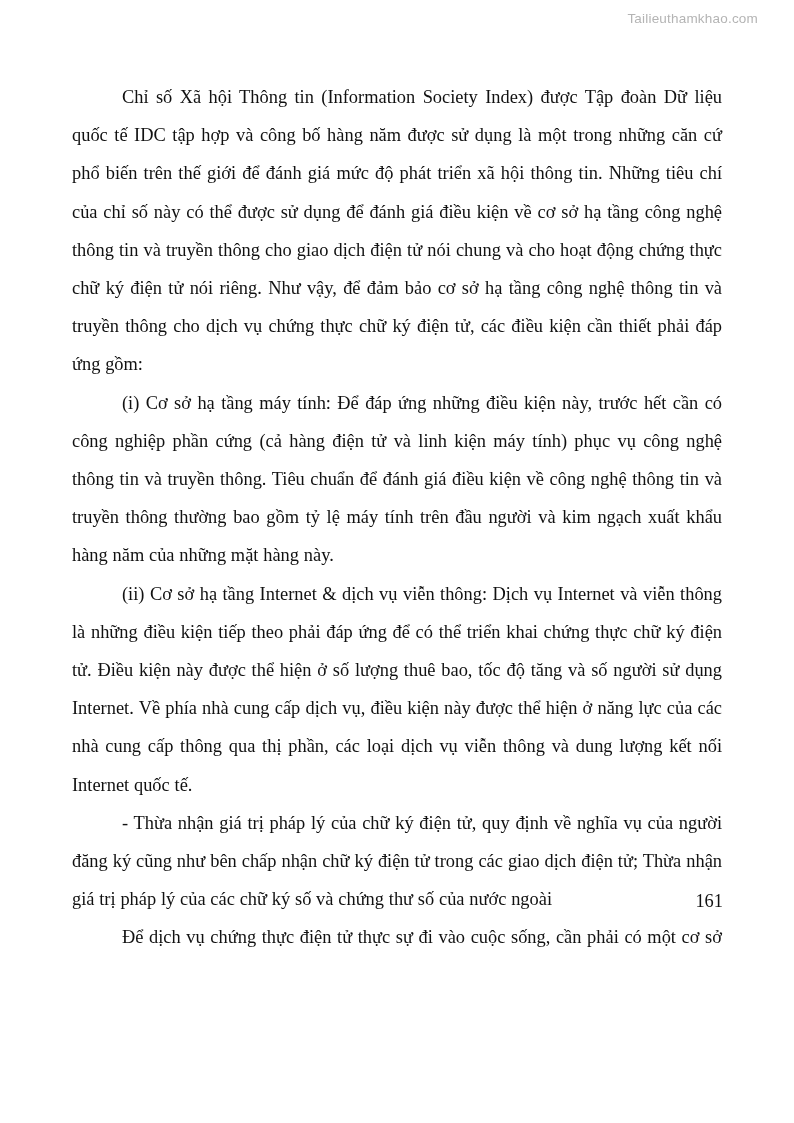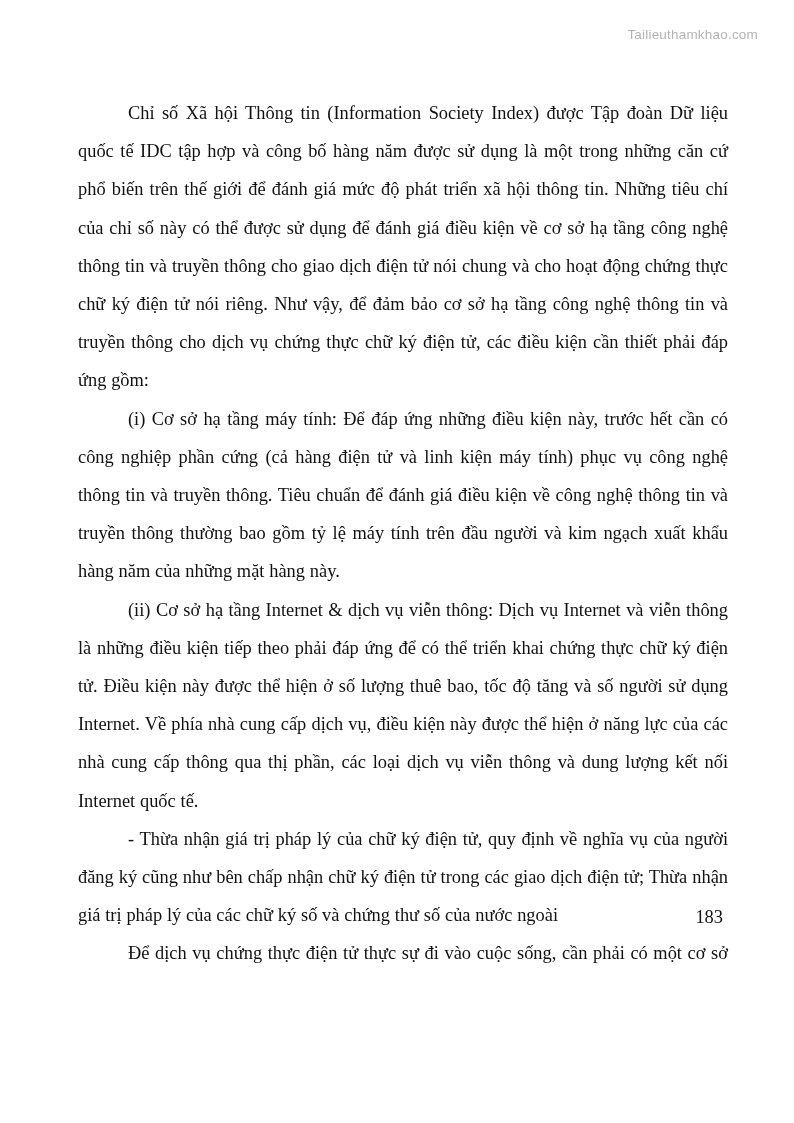--- a/index.html
+++ b/index.html
@@ -5,41 +5,41 @@
 <style>
   html, body {
     margin: 0;
     padding: 0;
     background: #ffffff;
   }
   .page {
     position: relative;
     width: 794px;
     height: 952px;
-    margin: 16px auto;
+    margin: 0 auto;
     background: #ffffff;
     box-sizing: border-box;
     overflow: hidden;
     font-family: "Liberation Serif", "DejaVu Serif", serif;
     color: #111111;
   }
   .watermark {
     position: absolute;
     top: 11px;
     right: 36px;
     font-family: "Liberation Sans", "DejaVu Sans", sans-serif;
     font-size: 13.5px;
     letter-spacing: 0.2px;
     color: #b4b4b4;
     white-space: nowrap;
     user-select: none;
   }
   .content {
     position: absolute;
-    left: 78px;
+    left: 72px;
     top: 78px;
     width: 650px;
   }
   p.body-para {
     margin: 0 0 0px 0;
     font-size: 18.4px;
     line-height: 38.2px;
     text-align: justify;
     text-justify: inter-word;
     text-indent: 50px;
@@ -78,15 +78,15 @@
 
     <p class="body-para">(ii) Cơ sở hạ tầng Internet &amp; dịch vụ viễn thông: Dịch vụ Internet và viễn thông là những điều kiện tiếp theo phải đáp ứng để có thể triển khai chứng thực chữ ký điện tử. Điều kiện này được thể hiện ở số lượng thuê bao, tốc độ tăng và số người sử dụng Internet.  Về phía nhà cung cấp dịch vụ, điều kiện này được thể hiện ở năng lực của các nhà cung cấp thông qua thị phần, các loại dịch vụ viễn thông và dung lượng kết nối Internet quốc tế.</p>
 
 
     <p class="body-para">- Thừa nhận giá trị pháp lý của chữ ký điện tử, quy định về nghĩa vụ của người đăng ký cũng như bên chấp nhận chữ ký điện tử trong các giao dịch điện tử; Thừa nhận giá trị pháp lý của các chữ ký số và chứng thư số của nước ngoài</p>
 
     <p class="body-para">Để dịch vụ chứng thực điện tử thực sự đi vào cuộc sống, cần phải có một cơ sở pháp lý chặt chẽ với các quy định rõ ràng để bảo đảm quyền lợi và trách nhiệm của các bên khi tham gia giao dịch điện tử. Trước hết, cần có luật và quy định cụ thể về các vấn đề như:</p>
 
   </div>
 
-  <div class="page-number">183</div>
+  <div class="page-number">161</div>
 
 </div>
 
 </body></html>

